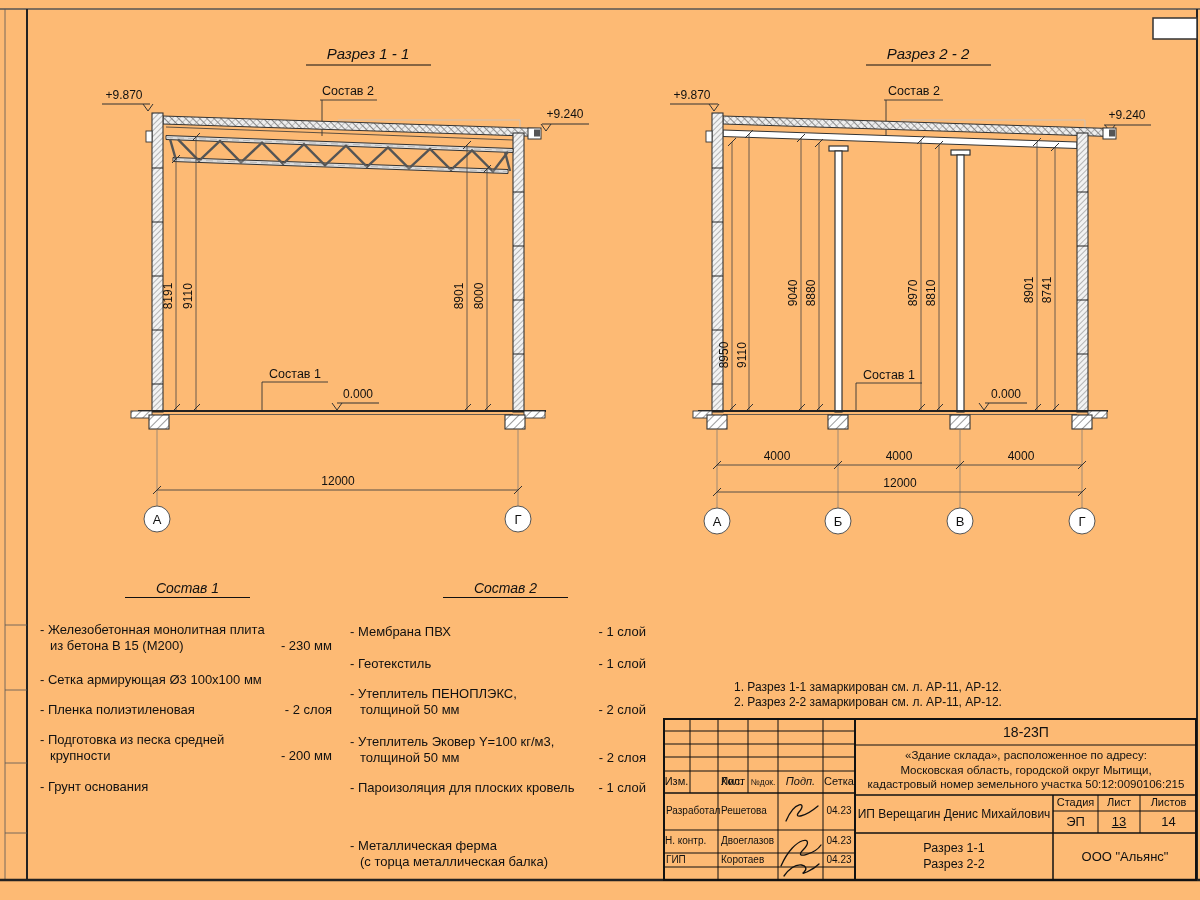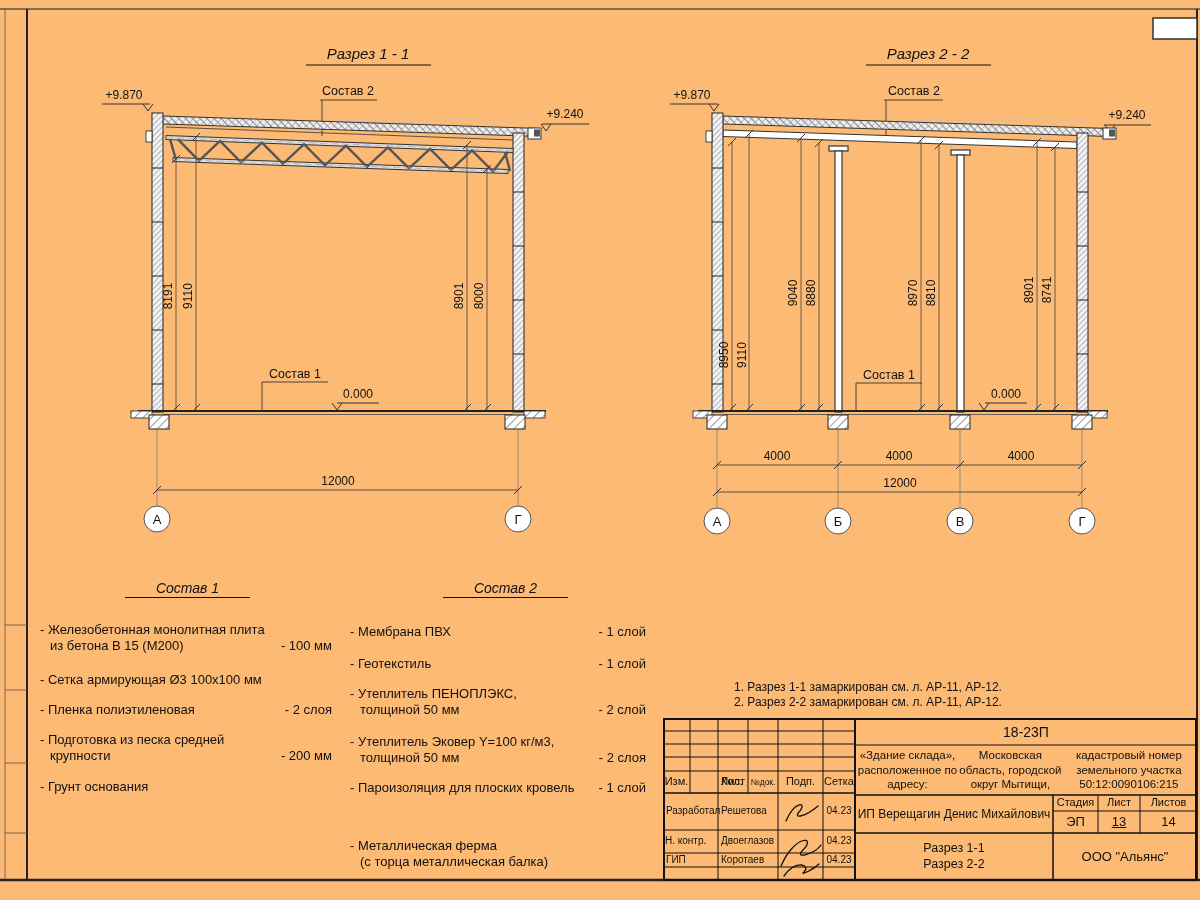--- a/index.html
+++ b/index.html
@@ -296,21 +296,21 @@
   </g>
 </svg>
 
 <div class="list-title" style="left:125px;top:580px;width:125px;">Состав 1</div>
 <div class="list" style="left:40px;width:292px;">
   <div class="item" style="top:622px">
     <div>
           <div>- Железобетонная  монолитная плита</div>
           <div class="l2">из бетона В 15 (М200)</div>
         </div>
-    <div class="item-val">- 100 мм</div>
+    <div class="item-val">- 230 мм</div>
   </div>
   <div class="item" style="top:672px">
     <div>
           <div>- Сетка армирующая Ø3 100х100 мм</div>
           <div class="l2"></div>
         </div>
     <div class="item-val"></div>
   </div>
   <div class="item" style="top:702px">
     <div>
@@ -413,31 +413,31 @@
       <line x1="477" y1="77" x2="477" y2="115"></line>
     </g>
     <g fill="none" stroke="#111" stroke-width="1.3" stroke-linecap="round">
       <path d="M123,103 C132,82 145,84 136,94 C130,101 142,99 155,88"></path>
       <path d="M118,148 C132,116 154,118 140,132 C130,142 152,136 158,127"></path>
       <path d="M121,158 C134,140 148,148 141,154 C136,158 150,152 156,146"></path>
     </g>
   </svg>
 
   <div class="cell" style="left:192px;top:2px;width:342px;height:25px;font-size:14px;">18-23П</div>
-  <div class="cell" style="left:194px;top:27px;width:338px;height:50px;font-size:11.5px;flex-direction:row;">
+  <div class="cell" style="left:194px;top:27px;width:338px;height:50px;font-size:11.5px;flex-direction:column;">
     <div>«Здание склада», расположенное по адресу:</div>
     <div>Московская область, городской округ Мытищи,</div>
     <div>кадастровый номер земельного участка 50:12:0090106:215</div>
   </div>
 
   <div class="cell" style="left:0;top:53px;width:27px;height:22px;font-size:11px;">Изм.</div>
   <div class="cell" style="left:27px;top:53px;width:28px;height:22px;font-size:11px;margin-left:28px;">Кол.</div>
   <div class="cell" style="left:55px;top:53px;width:30px;height:22px;font-size:11px;">Лист</div>
   <div class="cell" style="left:85px;top:53px;width:30px;height:22px;font-size:8.5px;">№док.</div>
-  <div class="cell" style="left:115px;top:53px;width:45px;height:22px;font-size:11px;">Подп.</div>
+  <div class="cell" style="left:115px;top:53px;width:45px;height:22px;font-size:11px;font-style:italic;">Подп.</div>
   <div class="cell" style="left:160px;top:53px;width:32px;height:22px;font-size:11px;">Сетка</div>
 
   <div class="cell left" style="left:3px;top:85px;width:52px;height:16px;font-size:10px;">Разработал</div>
   <div class="cell left" style="left:58px;top:85px;width:56px;height:16px;font-size:10px;">Решетова</div>
   <div class="cell" style="left:160px;top:85px;width:32px;height:16px;font-size:10px;">04.23</div>
 
   <div class="cell left" style="left:2px;top:115px;width:52px;height:16px;font-size:10px;">Н. контр.</div>
   <div class="cell left" style="left:58px;top:115px;width:56px;height:16px;font-size:10px;">Двоеглазов</div>
   <div class="cell" style="left:160px;top:115px;width:32px;height:16px;font-size:10px;">04.23</div>
 

